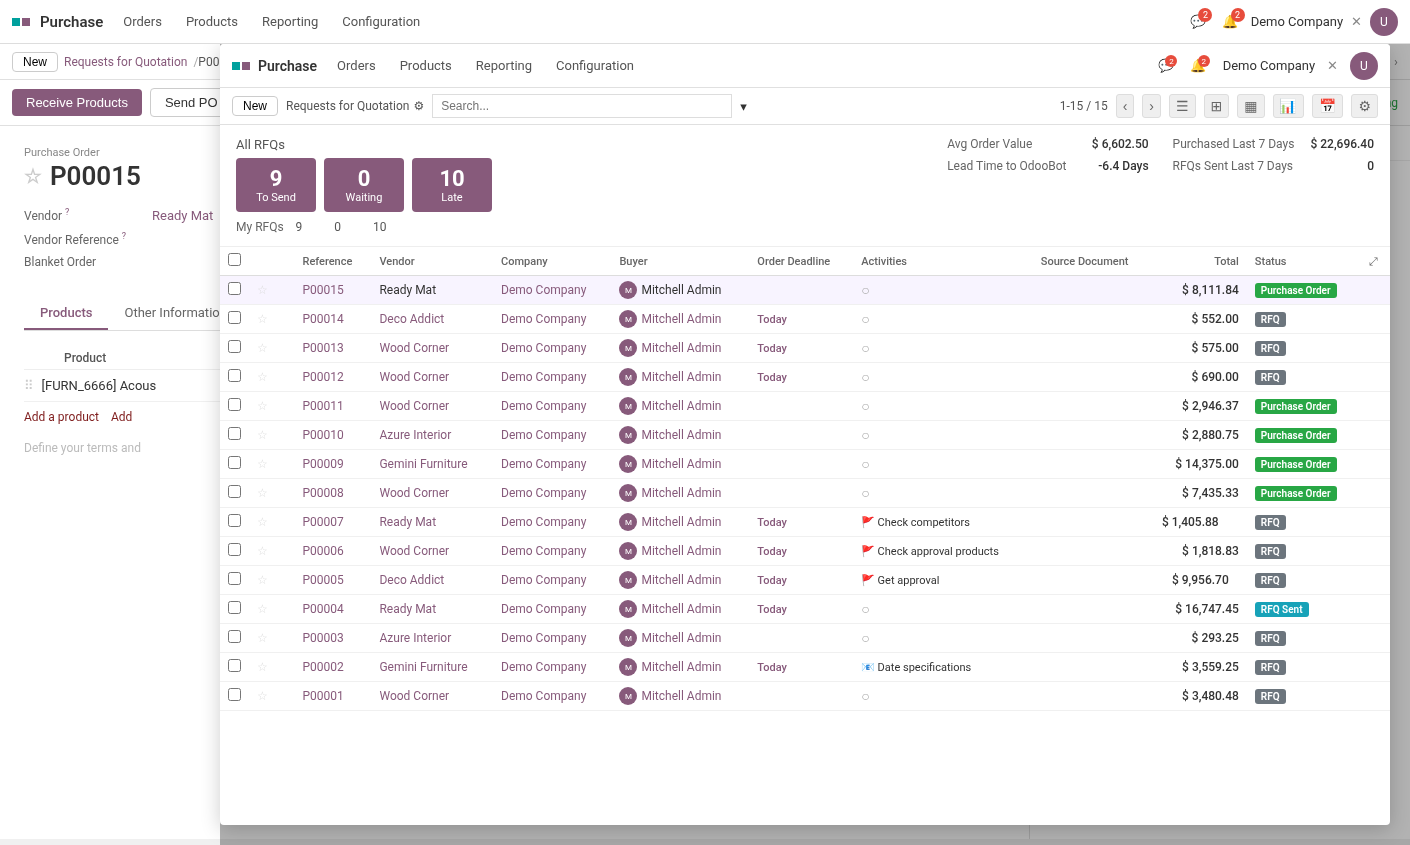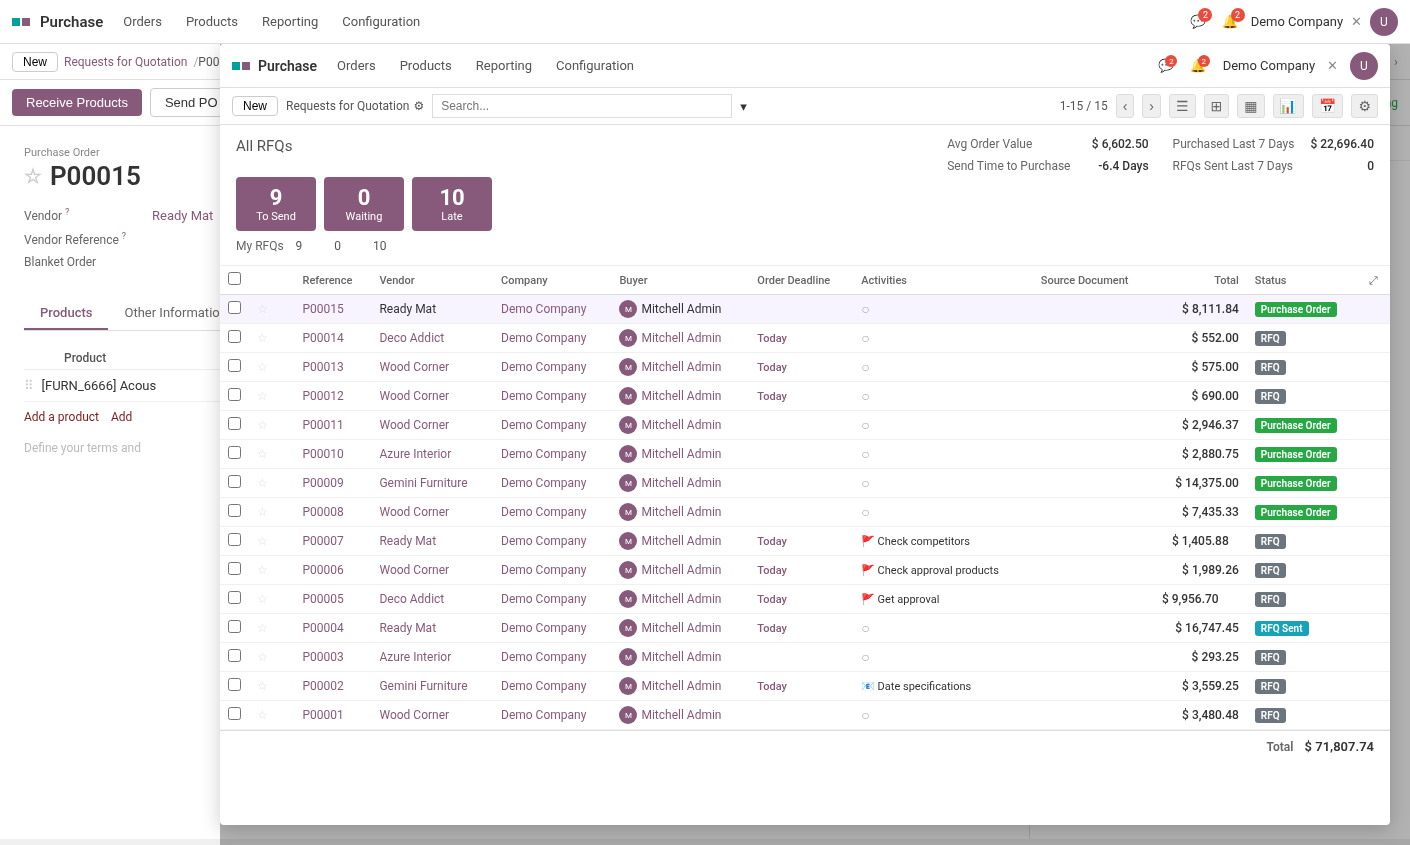--- a/index.html
+++ b/index.html
@@ -337,21 +337,21 @@
       <button class="view-icon-btn">⊞</button>
       <button class="view-icon-btn">▦</button>
       <button class="view-icon-btn">📊</button>
       <button class="view-icon-btn">📅</button>
       <button class="view-icon-btn">⚙</button>
     </div>
   </div>
 
   <div class="rfq-stats">
     <div style="display:flex;flex-direction:column;gap:4px;">
-      <div style="font-size:15px;color:#555;margin-bottom:18px;">All RFQs</div>
+      <div style="font-size:13px;color:#555;margin-bottom:2px;">All RFQs</div>
       <div style="display:flex;gap:8px;">
         <div class="stat-box sending">
           <div class="stat-num">9</div>
           <div class="stat-label">To Send</div>
         </div>
         <div class="stat-box waiting">
           <div class="stat-num">0</div>
           <div class="stat-label">Waiting</div>
         </div>
         <div class="stat-box late">
@@ -371,21 +371,21 @@
     <div class="kpi-right">
       <div class="kpi-item">
         <span class="kpi-label">Avg Order Value</span>
         <span class="kpi-value">$ 6,602.50</span>
       </div>
       <div class="kpi-item">
         <span class="kpi-label">Purchased Last 7 Days</span>
         <span class="kpi-value">$ 22,696.40</span>
       </div>
       <div class="kpi-item">
-        <span class="kpi-label">Send Time to Purchase</span>
+        <span class="kpi-label">Lead Time to OdooBot</span>
         <span class="kpi-value">-6.4 Days</span>
       </div>
       <div class="kpi-item">
         <span class="kpi-label">RFQs Sent Last 7 Days</span>
         <span class="kpi-value">0</span>
       </div>
     </div>
   </div>
 
   <div class="rfq-table-container">
@@ -577,61 +577,61 @@
     <td><a class="rfq-link">Demo Company</a></td>
     <td>
       <span style="display:inline-flex;align-items:center;gap:4px;">
         <span style="width:18px;height:18px;border-radius:50%;background:#875a7b;display:inline-flex;align-items:center;justify-content:center;color:#fff;font-size:8px;">M</span>
         <span style="color:#875a7b">Mitchell Admin</span>
       </span>
     </td>
     <td><span class="today-badge">Today</span></td>
     <td><span class="activity-flag">🚩 Check competitors</span></td>
     <td></td>
-    <td style="text-align:center;font-weight:500;">$ 1,405.88</td>
+    <td style="text-align:left;font-weight:500;">$ 1,405.88</td>
     <td><span class="status-badge badge-rfq">RFQ</span></td>
     <td></td>
   </tr>
           <tr>
     <td class="checkbox-cell"><input type="checkbox" style=""></td>
     <td class="star-cell"><span style="color:#ddd;cursor:pointer;">☆</span></td>
     <td></td>
     <td><a class="rfq-link">P00006</a></td>
     <td><span style="color:#875a7b">Wood Corner</span></td>
     <td><a class="rfq-link">Demo Company</a></td>
     <td>
       <span style="display:inline-flex;align-items:center;gap:4px;">
         <span style="width:18px;height:18px;border-radius:50%;background:#875a7b;display:inline-flex;align-items:center;justify-content:center;color:#fff;font-size:8px;">M</span>
         <span style="color:#875a7b">Mitchell Admin</span>
       </span>
     </td>
     <td><span class="today-badge">Today</span></td>
     <td><span class="activity-flag">🚩 Check approval products</span></td>
     <td></td>
-    <td style="text-align:right;font-weight:500;">$ 1,989.26</td>
+    <td style="text-align:right;font-weight:500;">$ 1,818.83</td>
     <td><span class="status-badge badge-rfq">RFQ</span></td>
     <td></td>
   </tr>
           <tr>
     <td class="checkbox-cell"><input type="checkbox" style=""></td>
     <td class="star-cell"><span style="color:#ddd;cursor:pointer;">☆</span></td>
     <td></td>
     <td><a class="rfq-link">P00005</a></td>
     <td><span style="color:#875a7b">Deco Addict</span></td>
     <td><a class="rfq-link">Demo Company</a></td>
     <td>
       <span style="display:inline-flex;align-items:center;gap:4px;">
         <span style="width:18px;height:18px;border-radius:50%;background:#875a7b;display:inline-flex;align-items:center;justify-content:center;color:#fff;font-size:8px;">M</span>
         <span style="color:#875a7b">Mitchell Admin</span>
       </span>
     </td>
     <td><span class="today-badge">Today</span></td>
     <td><span class="activity-flag">🚩 Get approval</span></td>
     <td></td>
-    <td style="text-align:left;font-weight:500;">$ 9,956.70</td>
+    <td style="text-align:center;font-weight:500;">$ 9,956.70</td>
     <td><span class="status-badge badge-rfq">RFQ</span></td>
     <td></td>
   </tr>
           <tr>
     <td class="checkbox-cell"><input type="checkbox" style=""></td>
     <td class="star-cell"><span style="color:#ddd;cursor:pointer;">☆</span></td>
     <td></td>
     <td><a class="rfq-link">P00004</a></td>
     <td><span style="color:#875a7b">Ready Mat</span></td>
     <td><a class="rfq-link">Demo Company</a></td>
@@ -703,18 +703,14 @@
     </td>
     <td></td>
     <td><span class="activity-dot">○</span></td>
     <td></td>
     <td style="text-align:right;font-weight:500;">$ 3,480.48</td>
     <td><span class="status-badge badge-rfq">RFQ</span></td>
     <td></td>
   </tr>
         </tbody>
     </table>
-    <div class="rfq-table-footer">
-      <span style="color:#666;font-size:12px;margin-right:8px;">Total</span>
-      <span>$ 71,807.74</span>
-    </div>
   </div>
 </div>
 
 </body></html>

